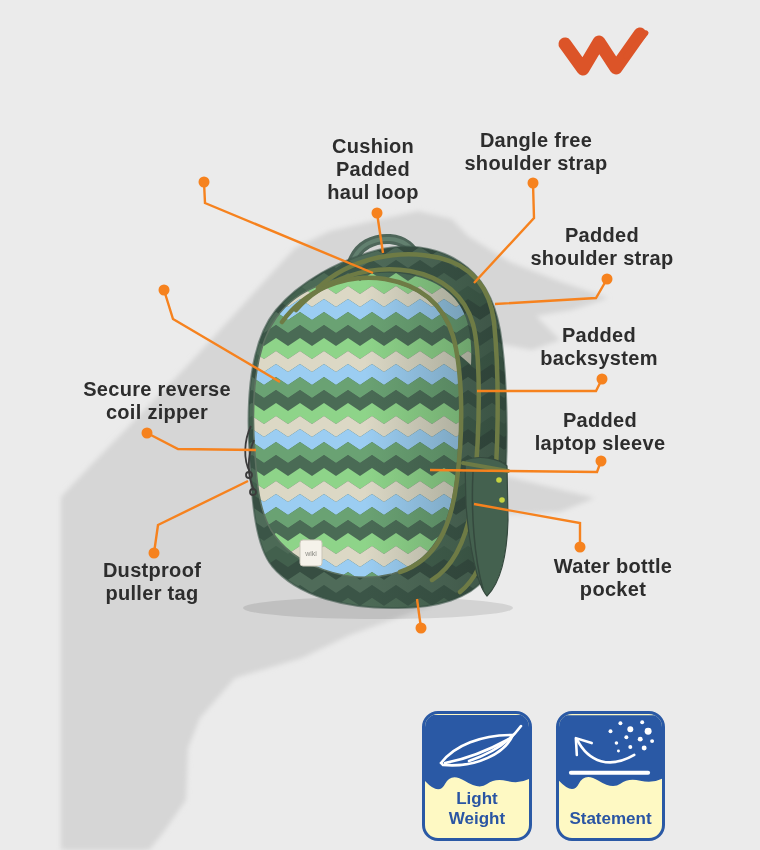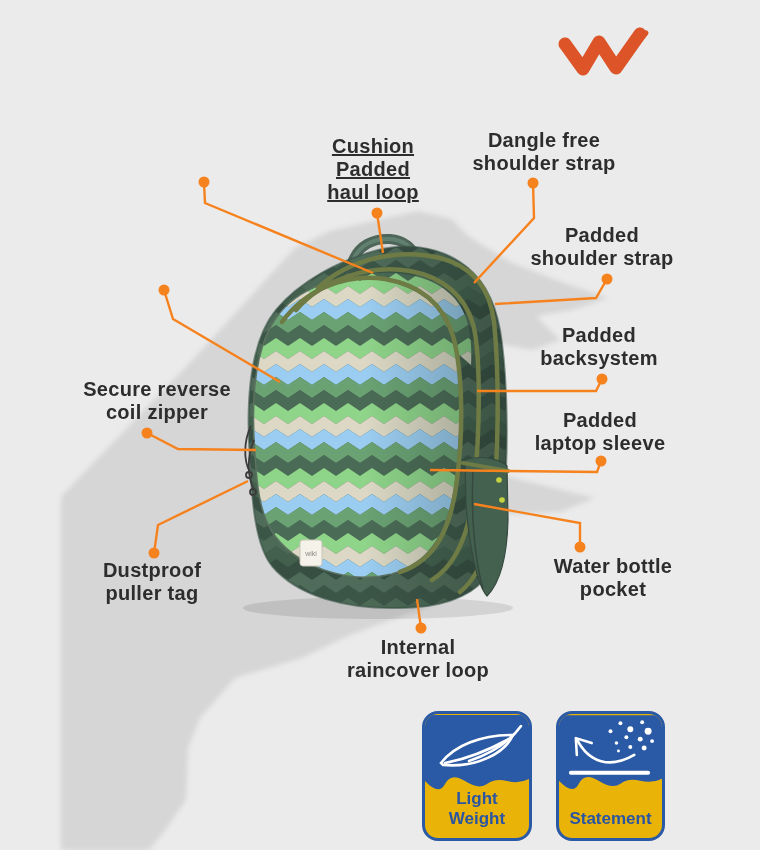--- a/index.html
+++ b/index.html
@@ -14,21 +14,21 @@
     font-size:20px;
     line-height:23px;
     font-weight:600;
     letter-spacing:.3px;
     color:#2d2d2d;
     white-space:pre-line;
   }
   .badge{
     position:absolute;
     width:110px;height:130px;
-    background:#eab308;
+    background:#fef9c3;
     border:3px solid #2a59a5;
     border-radius:16px;
     box-sizing:border-box;
     overflow:hidden;
   }
   .badge-top{position:absolute;left:0;top:0;width:100%;height:76px;}
   .badge-top svg{display:block;width:100%;height:100%;}
   .badge-label{
     position:absolute;left:0;bottom:9px;width:100%;
     text-align:center;color:#2a55a3;font-weight:bold;
@@ -145,39 +145,37 @@
       <circle cx="580" cy="547" r="5.5"></circle>
       <circle cx="421" cy="628" r="5.5"></circle>
     </g>
 
     <g>
       <path d="M565 44 L583 69 L599 42 L616 68 L640 34" fill="none" stroke="#dc5428" stroke-width="13" stroke-linecap="round" stroke-linejoin="round"></path>
       <path d="M626 56 L646 33" fill="none" stroke="#dc5428" stroke-width="5" stroke-linecap="round"></path>
     </g>
   </svg>
 
-  <div class="callout" style="left:373px;top:135px;text-decoration:underline;">Cushion
+  <div class="callout" style="left:373px;top:135px;">Cushion
 Padded
 haul loop</div>
-  <div class="callout" style="left:536px;top:129px;margin-left:8px;">Dangle free
+  <div class="callout" style="left:536px;top:129px;">Dangle free
 shoulder strap</div>
   <div class="callout" style="left:602px;top:224px;">Padded
 shoulder strap</div>
   <div class="callout" style="left:599px;top:324px;">Padded
 backsystem</div>
   <div class="callout" style="left:157px;top:378px;">Secure reverse
 coil zipper</div>
   <div class="callout" style="left:600px;top:409px;">Padded
 laptop sleeve</div>
   <div class="callout" style="left:152px;top:559px;">Dustproof
 puller tag</div>
   <div class="callout" style="left:592px;top:555px;margin-left:21px;">Water bottle
 pocket</div>
-  <div class="callout" style="left:418px;top:636px;">Internal
-raincover loop</div>
 
   <div class="badge" style="left:422px;top:711px;">
     <div class="badge-top">
       <svg viewBox="0 0 104 74">
         <path d="M0 0 H104 V64 q-10 5 -22 2 t-20 3 t-22 -3 t-20 3 t-20 -3 Z" fill="#2a59a5"></path>
         <g stroke="#ffffff" stroke-width="2.6" fill="none" stroke-linecap="round">
           <path d="M16 48 C30 30 56 20 88 20 C80 38 52 53 18 50 Z"></path>
           <path d="M84 24 C62 36 42 44 20 48"></path>
           <path d="M96 11 C86 25 68 38 44 46"></path>
         </g>

